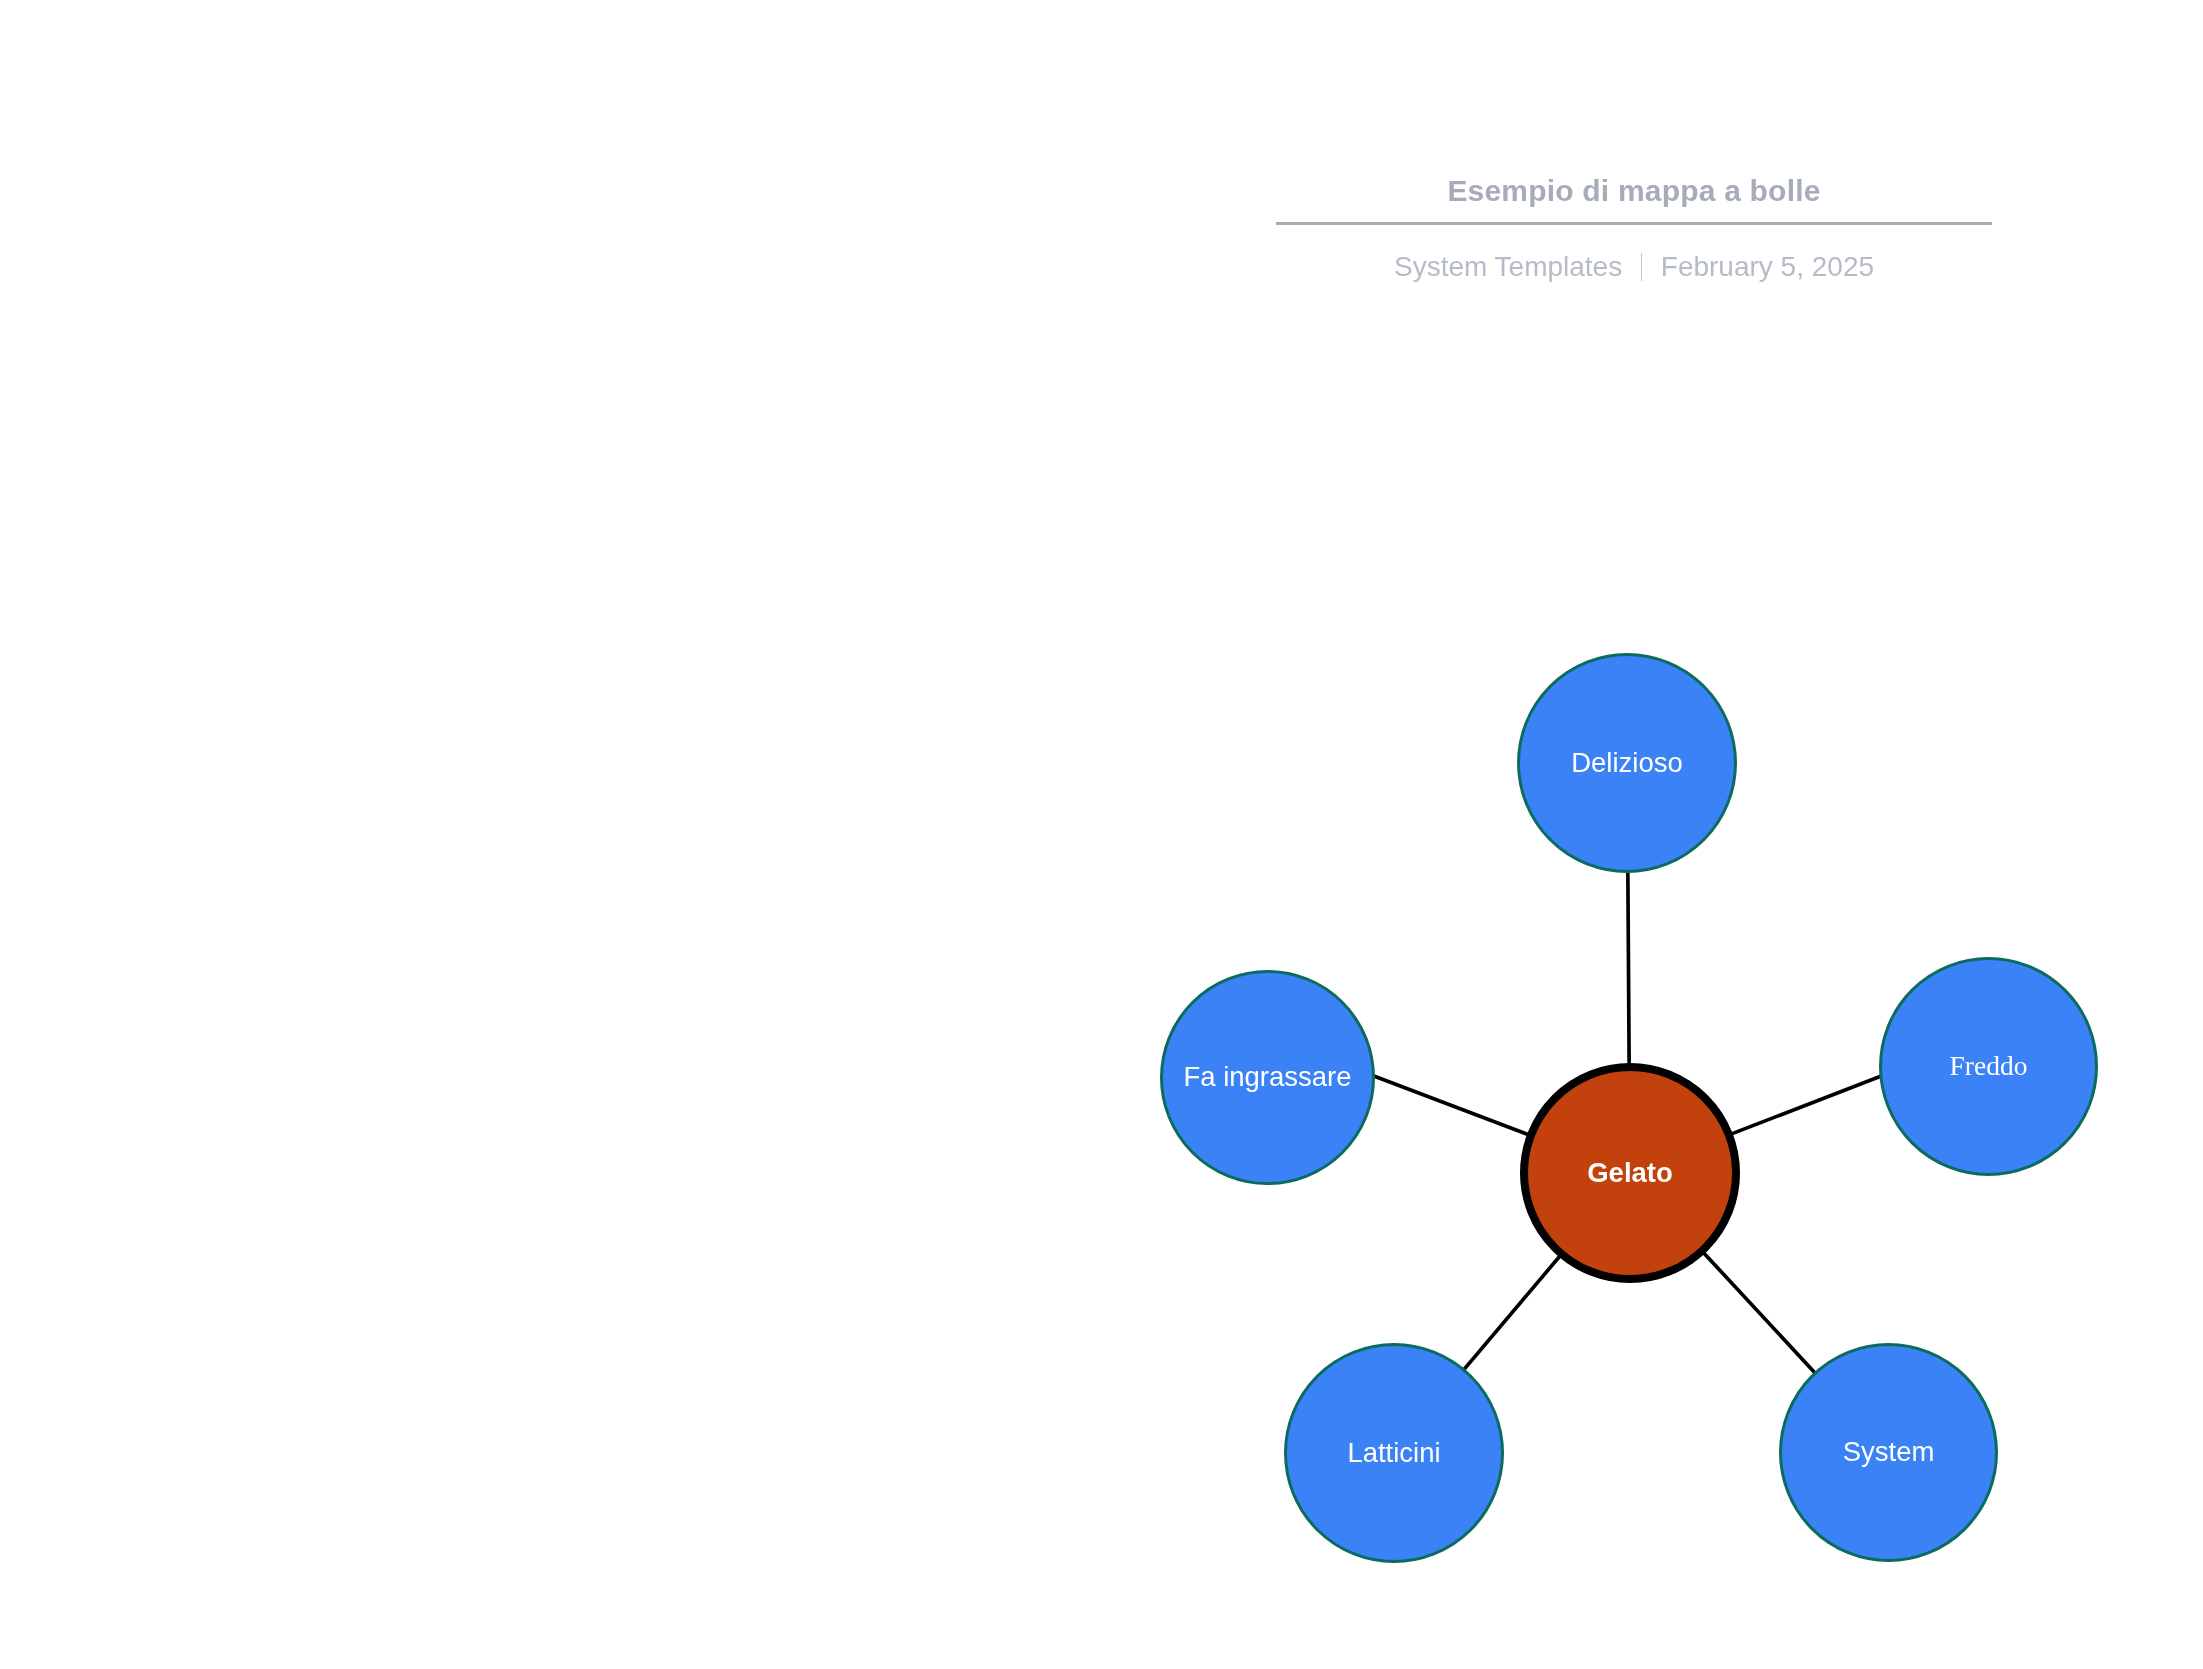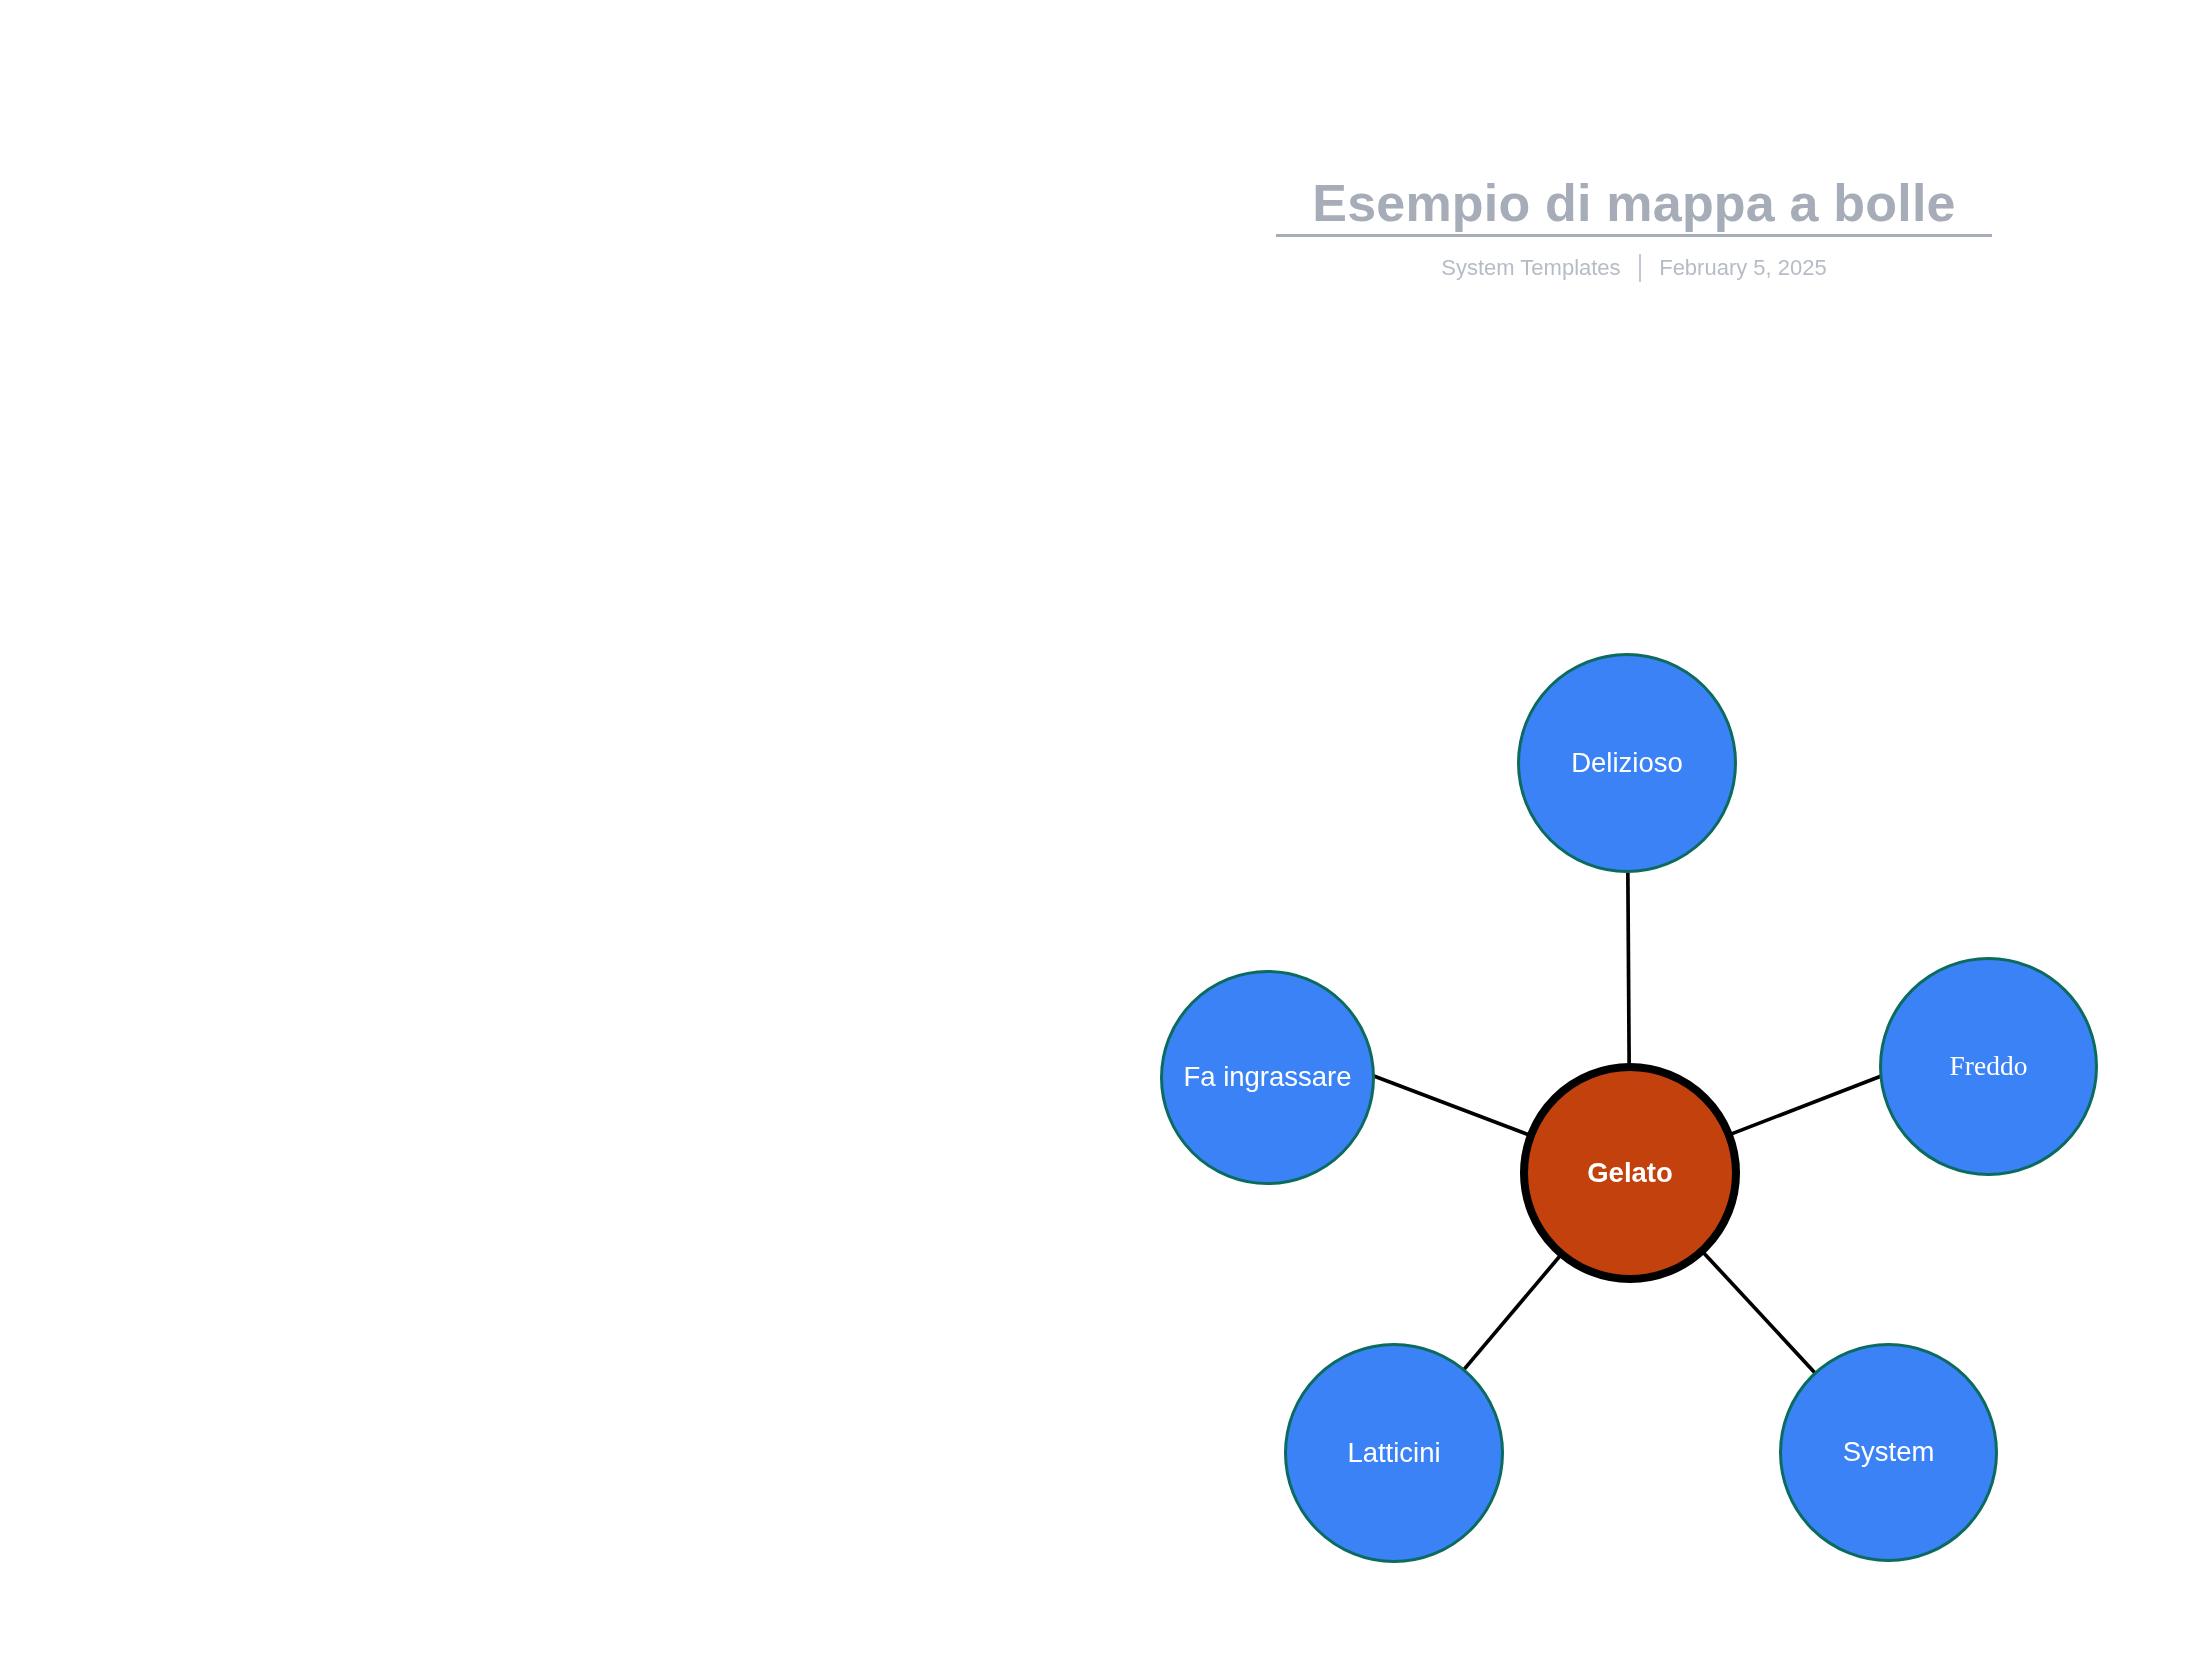--- a/index.html
+++ b/index.html
@@ -23,35 +23,36 @@
 
   
   #header-block {
     position: absolute;
     left: 1276px;
     top: 174px;
     width: 716px;
     text-align: center;
   }
   #doc-title {
-    font-size: 52px;
+    font-size: 30px;
     font-weight: bold;
     color: #a6adb8;
     letter-spacing: 0.2px;
     line-height: 1.15;
+    padding-bottom: 13px;
     white-space: nowrap;
   }
   #title-rule {
     width: 716px;
     height: 3.7px;
     background: #a6adb8;
   }
   #subtitle-row {
-    margin-top: 17px;
-    font-size: 22px;
+    margin-top: 26px;
+    font-size: 28px;
     color: #b6bcc6;
     white-space: nowrap;
     display: flex;
     justify-content: center;
     align-items: center;
     gap: 0px;
   }
   .sub-text { color: #b6bcc6; }
   #subtitle-sep {
     display: inline-block;

